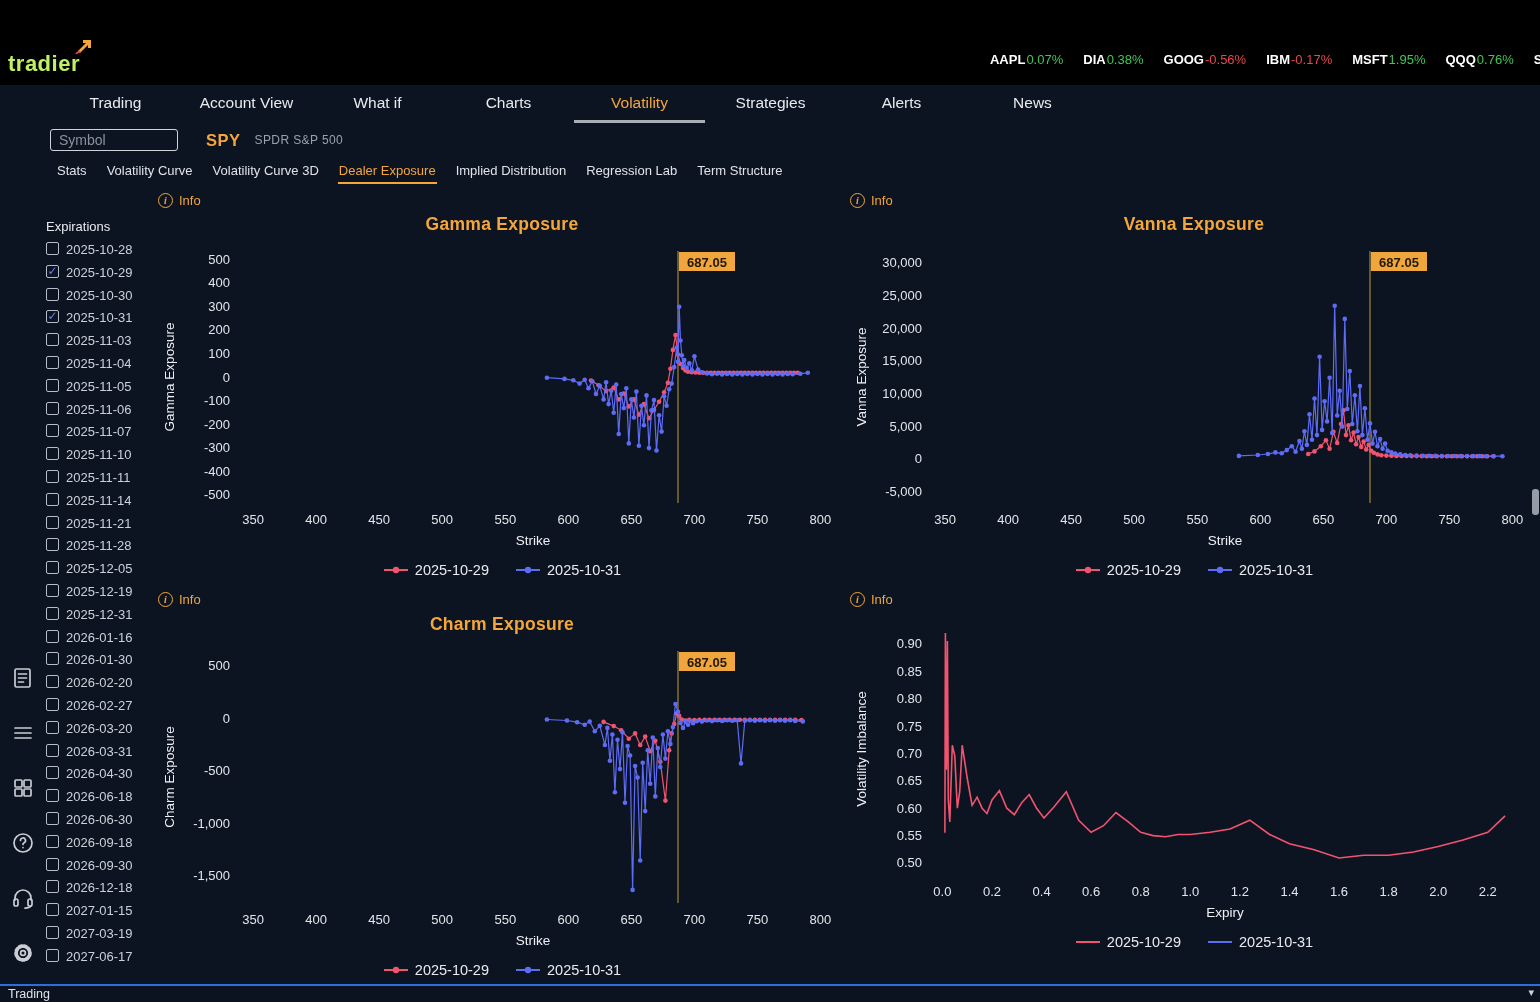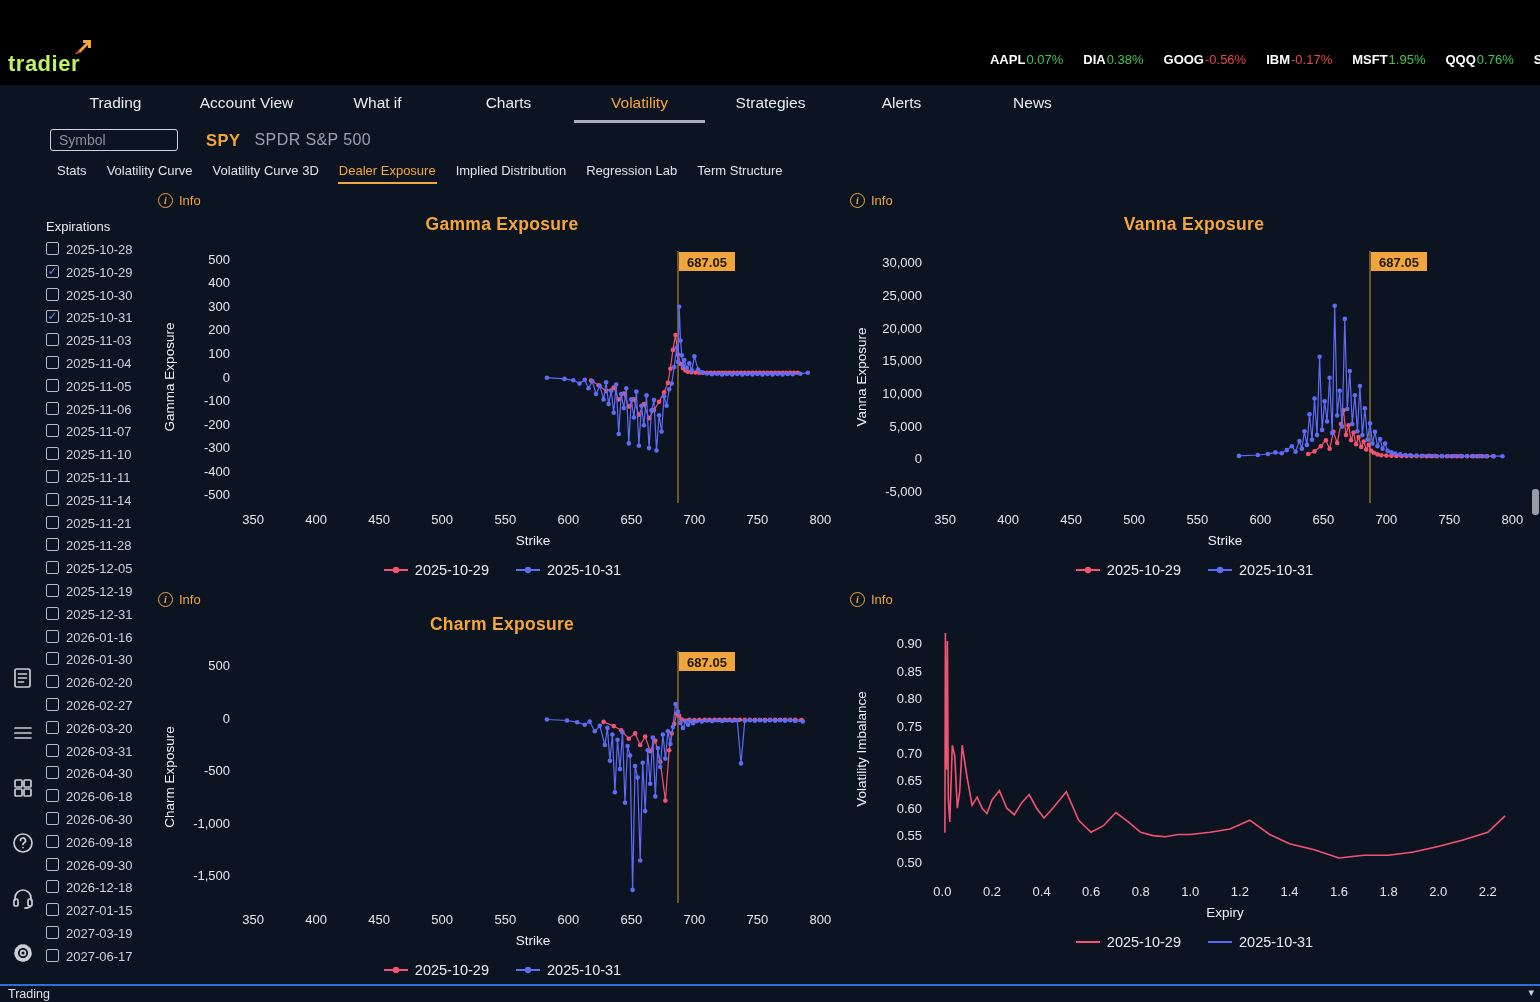--- a/index.html
+++ b/index.html
@@ -22,21 +22,21 @@
   .tk-val.pos{color:var(--pos)} .tk-val.neg{color:var(--neg)}
   
   .navbar{display:flex;padding-left:50px;height:38px;align-items:stretch}
   .nav-item{width:131px;text-align:center;font-size:15.5px;line-height:36px;cursor:pointer;color:var(--txt)}
   .nav-item.active{color:var(--orange);box-shadow:inset 0 -3px 0 #a9aeb7}
   
   .symbol-row{display:flex;align-items:center;height:34px;padding-left:50px}
   .symbol-input{width:128px;height:22px;background:transparent;border:1px solid #cfd3da;border-radius:3px;color:var(--txt);font-size:14px;padding:2px 8px;outline:none;font-family:inherit}
   .symbol-input::placeholder{color:#8b919c}
   .sym-ticker{margin-left:28px;color:var(--orange);font-weight:bold;font-size:16.5px;letter-spacing:.5px}
-  .sym-name{margin-left:14px;color:var(--muted);font-size:16px;letter-spacing:.4px}
+  .sym-name{margin-left:14px;color:var(--muted);font-size:12px;letter-spacing:.4px}
   
   .subtabs{display:flex;gap:18px;margin-left:56px;height:28px;align-items:center}
   .subtab{font-size:13px;line-height:26px;cursor:pointer;color:#dfe2e8;padding:0 1px}
   .subtab.active{color:var(--orange);box-shadow:inset 0 -2px 0 var(--orange)}
   
   .content{display:flex;height:799px}
   .icon-rail{width:46px;display:flex;flex-direction:column;justify-content:flex-end;align-items:center;gap:29px;padding-bottom:18px}
   .rail-icon{width:26px;height:26px;cursor:pointer;display:flex;align-items:center;justify-content:center}
   .rail-icon svg{stroke:#c9cdd4;fill:none;stroke-width:1.7;stroke-linecap:round;stroke-linejoin:round}
   .expirations{width:110px;padding-top:34px;font-size:13px;flex-shrink:0}

